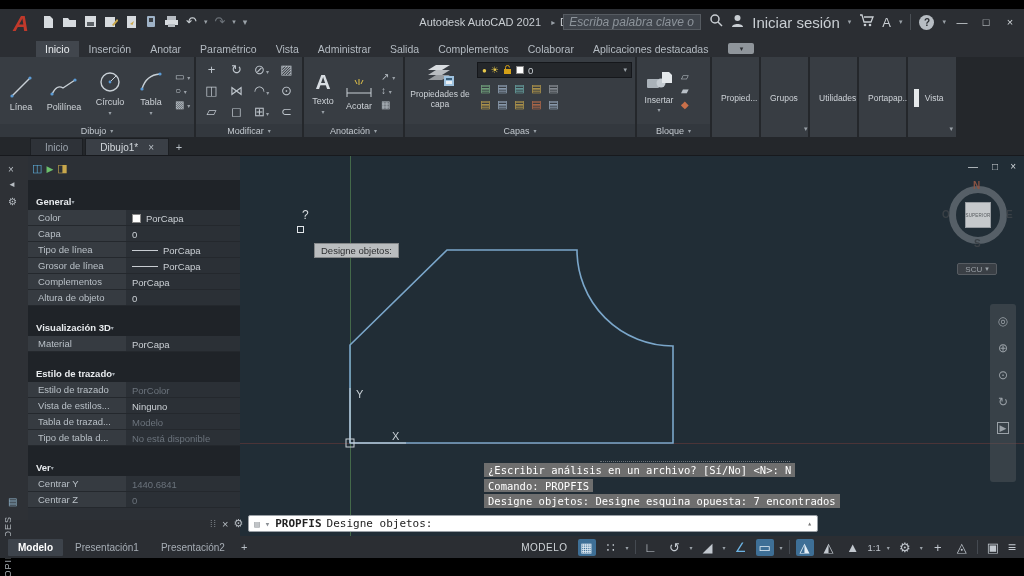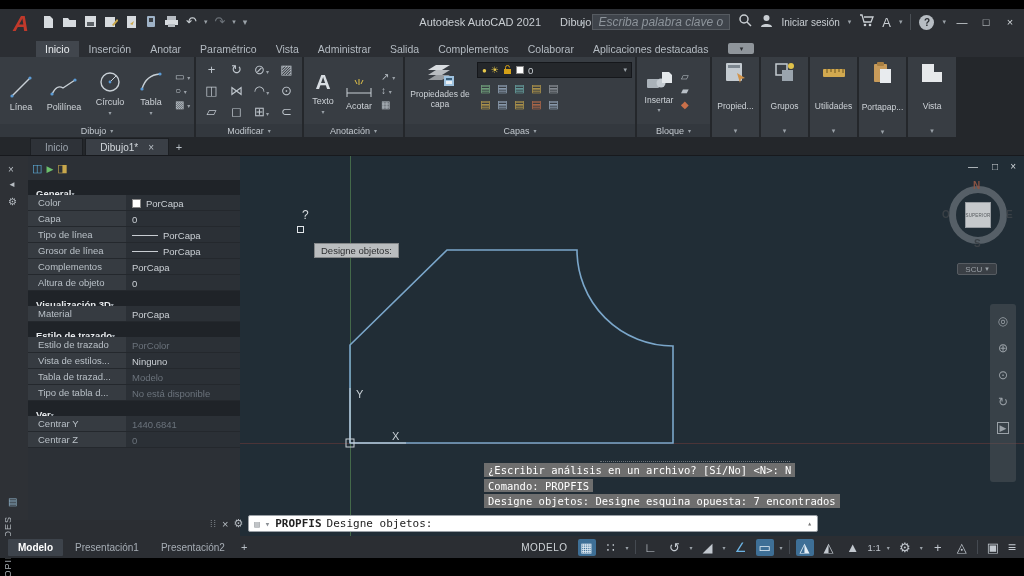--- a/index.html
+++ b/index.html
@@ -13,21 +13,21 @@
 .qat{position:absolute;left:42px;top:5px;display:flex;align-items:center;gap:7px}
 .qat svg{display:block}
 .qbtn{font-size:13px;color:#c9ced3;cursor:default}
 .qbtn.dim{color:#6d737a}
 .qdd{font-size:7px;color:#9aa1a8}
 .apptitle{position:absolute;left:330px;top:7px;width:380px;text-align:center;font-size:11px;color:#c9ced3;white-space:nowrap}
 .apptitle span{margin:0 8px}
 .tbright{position:absolute;right:6px;top:4px;display:flex;align-items:center;gap:8px}
 .search{width:138px;height:16px;background:#3f444b;border:1px solid #565b61;color:#c9ced3;font-size:12px;padding:0 5px;font-family:"Liberation Sans",sans-serif}
 .search::placeholder{color:#8d949b;font-style:italic}
-.ttxt{font-size:10px;color:#c9ced3;white-space:nowrap}
+.ttxt{font-size:15px;color:#c9ced3;white-space:nowrap}
 .ddm{font-size:7px;color:#9aa1a8}
 .vdiv{width:1px;height:16px;background:#4a4f55}
 .helpc{width:15px;height:15px;border-radius:50%;background:#b7bdc3;color:#2b2e33;font-size:10px;font-weight:bold;text-align:center;line-height:15px}
 .winbtn{font-size:11px;color:#d2d7db;width:16px;text-align:center}
 
 .ribbontabs{position:absolute;left:0;top:40px;width:1024px;height:17px;display:flex;align-items:center;padding-left:36px;background:#2b2e33}
 .rtab{font-size:10.5px;color:#b4bbc2;padding:2px 9px;margin-right:1px;white-space:nowrap}
 .rtab.active{background:#41464d;color:#e9ecef}
 .ribopt{margin-left:10px;width:26px;height:11px;background:#8f959b;border-radius:2px;color:#2b2e33;font-size:7px;text-align:center;line-height:11px}
 
@@ -39,38 +39,38 @@
 .tool{display:flex;flex-direction:column;align-items:center;justify-content:flex-start;font-size:9px;color:#ced3d8;gap:2px;padding-top:4px}
 .tool svg{display:block}
 .minicol{display:flex;flex-direction:column;justify-content:center;gap:3px;margin-left:4px;font-size:10px;color:#b9c0c7}
 .minicol span{white-space:nowrap}
 .mgrid{display:grid;grid-template-columns:repeat(4,25px);grid-auto-rows:21px;align-items:center;justify-items:center;font-size:13px;color:#bfc6cd}
 .mgrid .ddm{font-size:6px;margin-left:1px}
 .bigbtn{display:flex;flex-direction:column;align-items:center;font-size:8.5px;color:#ced3d8;text-align:center;line-height:1.15;gap:2px;padding-top:3px}
 .laydd{height:16px;background:#24272b;border:1px solid #15171b;display:flex;align-items:center;gap:4px;padding:0 4px;font-size:9.5px;color:#ccd1d6}
 .layicons{display:grid;grid-template-columns:repeat(5,17px);grid-auto-rows:16px;justify-items:center;align-items:center;font-size:11px;margin-top:2px}
 .cpanel{width:47px}
-.cpanel .pbody{flex-direction:column;justify-content:flex-start;padding-top:4px;gap:16px}
+.cpanel .pbody{flex-direction:row;justify-content:flex-start;padding-top:4px;gap:6px}
 .cpanel .clabel{font-size:8.5px;color:#ced3d8;white-space:nowrap}
 .cpanel .ddm{margin-top:auto;margin-bottom:2px}
 
 .filetabs{position:absolute;left:0;top:137px;width:1024px;height:19px;background:#24272b;display:flex;align-items:flex-end;padding-left:30px;border-bottom:1px solid #17191d}
 .ftab{height:17px;padding:0 14px;font-size:10px;display:flex;align-items:center;gap:10px;background:#2e3238;color:#9aa2ab;margin-right:2px;border:1px solid #1c1f23;border-bottom:none}
 .ftab.active{background:#3a3f46;color:#d3d8dd}
 .ftab .x{font-size:10px;color:#b9c0c7}
 .fplus{width:16px;height:15px;font-size:11px;color:#b9c0c7;text-align:center;line-height:15px}
 
 .pstrip{position:absolute;left:0;top:156px;width:28px;height:364px;background:#2e3136}
 .pstrip .si{position:absolute;left:8px;font-size:10px;color:#b7bdc3}
 .vtitle{position:absolute;left:3px;top:360px;writing-mode:vertical-rl;transform:rotate(180deg);font-size:9px;letter-spacing:1px;color:#aeb4ba}
 .palette{position:absolute;left:28px;top:156px;width:212px;height:364px;background:#2c3036;padding-top:6px}
 .selrow{display:flex;align-items:center;gap:4px;margin:0 4px 5px 4px}
 .seldd{flex:1;height:17px;background:#22262b;border:1px solid #14161a;display:flex;align-items:center;font-size:9.5px;color:#c3c9cf;padding:0 5px;justify-content:space-between}
 .selico{font-size:11px}
-.psec{height:15px;background:#1f2328;display:flex;align-items:center;justify-content:flex-start;padding:12px 6px 0 8px;font-size:9.5px;font-weight:bold;color:#e8ebee}
+.psec{height:30px;background:#1f2328;display:flex;align-items:center;justify-content:flex-start;padding:12px 6px 0 8px;font-size:9.5px;font-weight:bold;color:#e8ebee}
 .psec .ddm{font-size:6px;font-weight:normal}
 .prow{display:flex;height:16px;border-bottom:1px solid #24282d;font-size:9.5px}
 .plab{width:98px;background:#363b41;color:#b9c0c7;padding:2px 0 0 10px;white-space:nowrap;overflow:hidden}
 .pval{flex:1;background:#2b3036;color:#ccd1d6;padding:2px 0 0 6px;display:flex;align-items:center;gap:5px;white-space:nowrap;overflow:hidden}
 .pval.muted{color:#6b737c}
 .swatch{width:9px;height:9px;background:#fff;border:1px solid #888;display:inline-block}
 .lsmp{width:26px;height:1px;background:#c8cdd2;display:inline-block}
 
 .canvas{position:absolute;left:240px;top:156px;width:784px;height:380px;background:#212d36;overflow:hidden}
 .wctl{position:absolute;top:5px;font-size:10px;color:#d2d7db}

